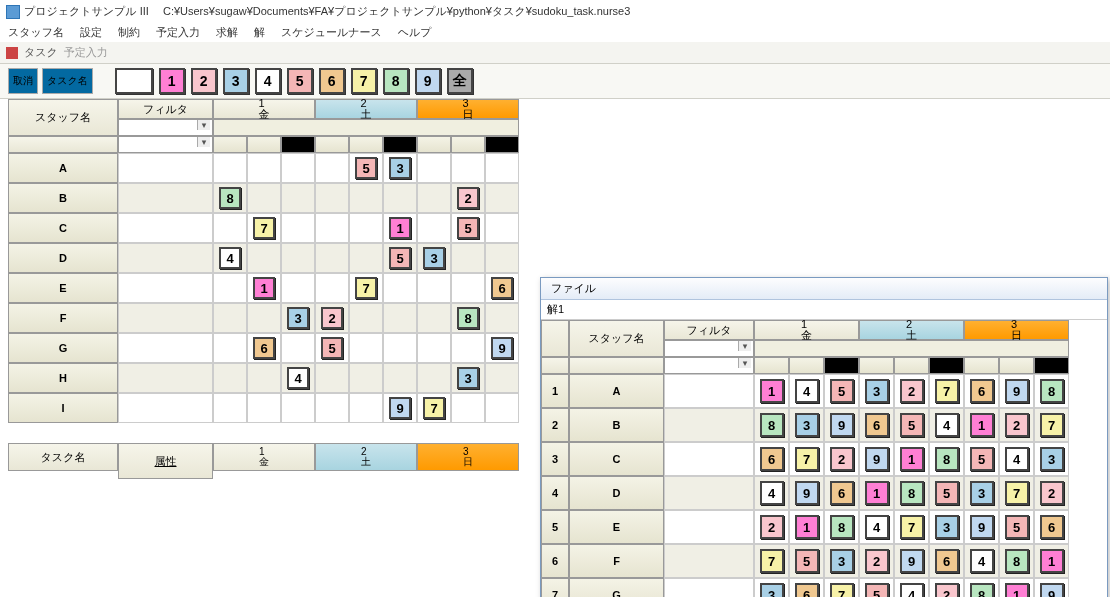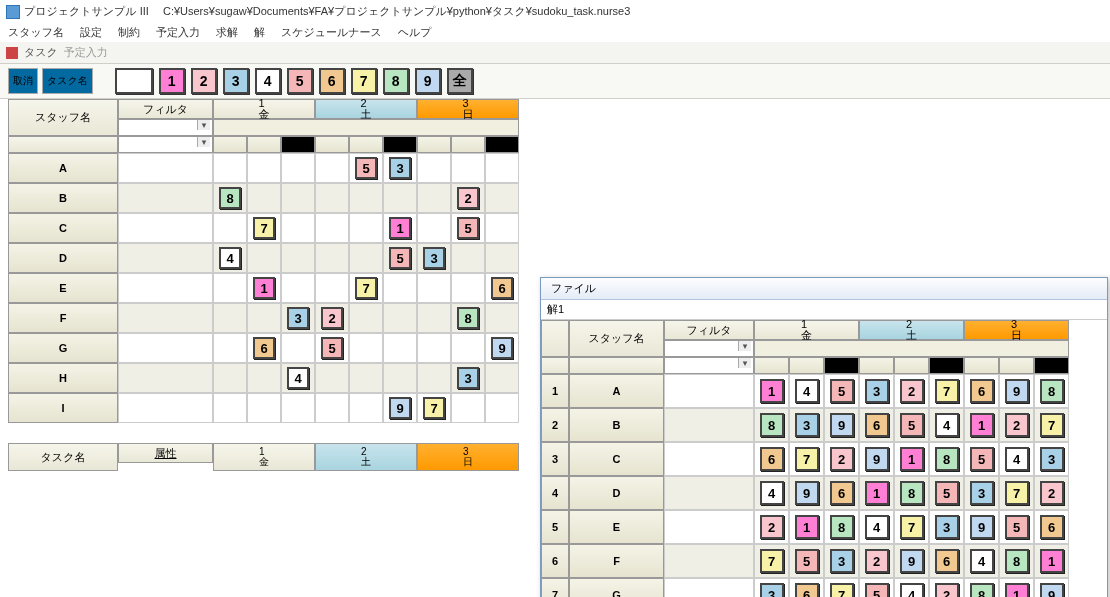--- a/index.html
+++ b/index.html
@@ -479,21 +479,21 @@
             <div class="tile c7">7</div>
           </div>
           <div class="sub-cell"></div>
           <div class="sub-cell"></div>
         </div>
       </div>
 
     <div class="lower-hdr">
       <div class="hdr-row">
         <div class="hdr-cell" style="width:110px;height:28px;">タスク名</div>
-        <div class="hdr-cell" style="width:95px;height:20px;text-decoration:underline;">属性</div>
+        <div class="hdr-cell" style="width:95px;height:36px;text-decoration:underline;">属性</div>
         <div id="lower-days" style="display:flex;">
             <div class="hdr-cell day-col d1" style="height: 28px;">
               <div style="line-height:1;">1<br>金</div>
             </div>
             <div class="hdr-cell day-col d2" style="height: 28px;">
               <div style="line-height:1;">2<br>土</div>
             </div>
             <div class="hdr-cell day-col d3" style="height: 28px;">
               <div style="line-height:1;">3<br>日</div>
             </div>

